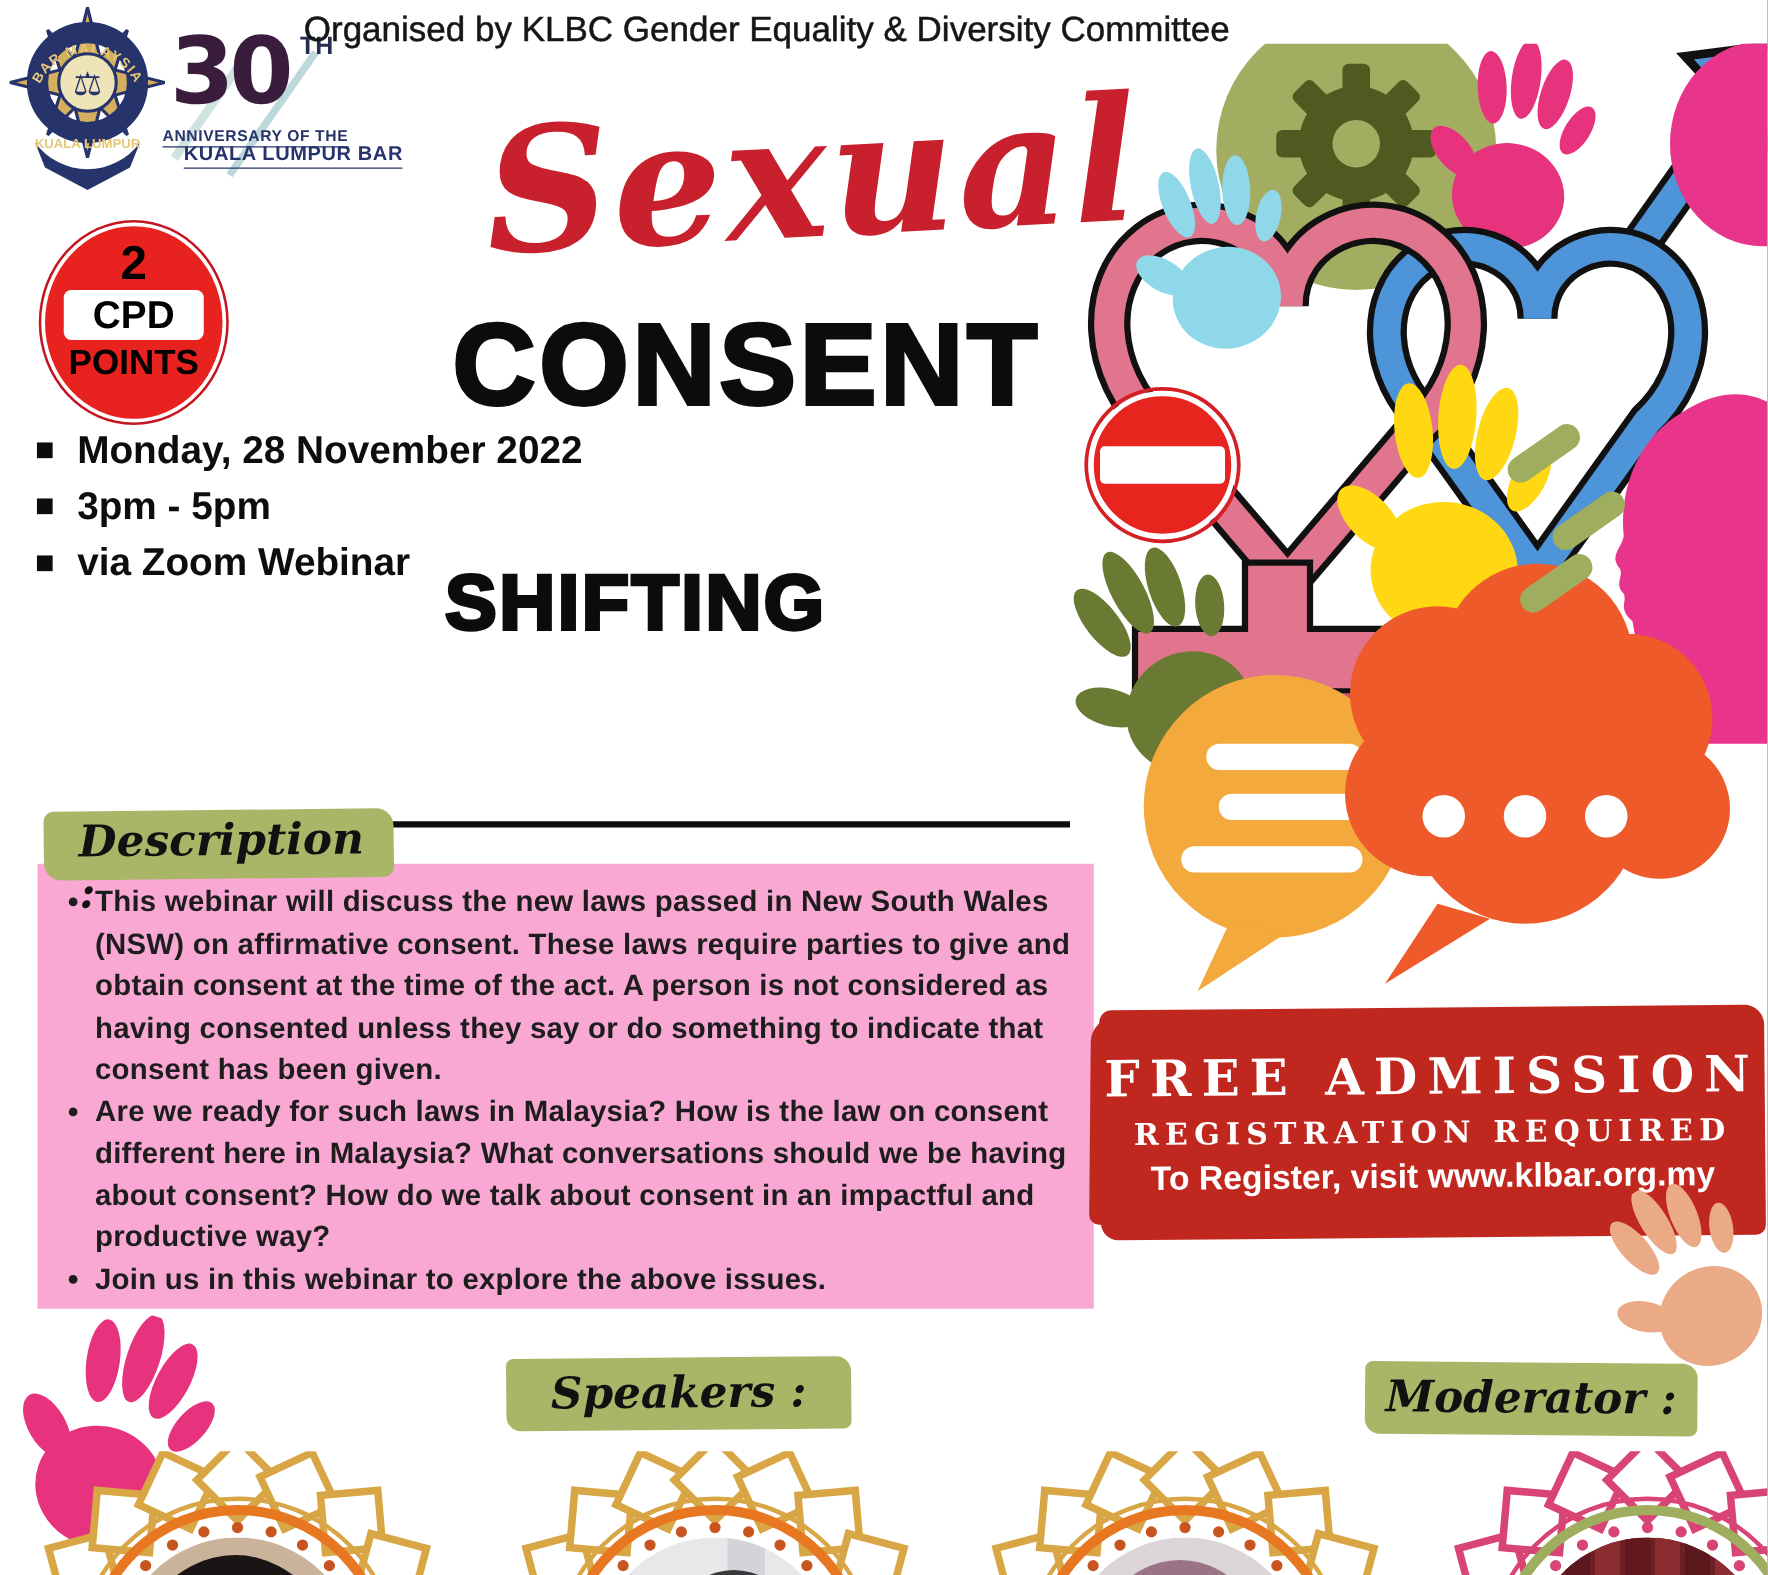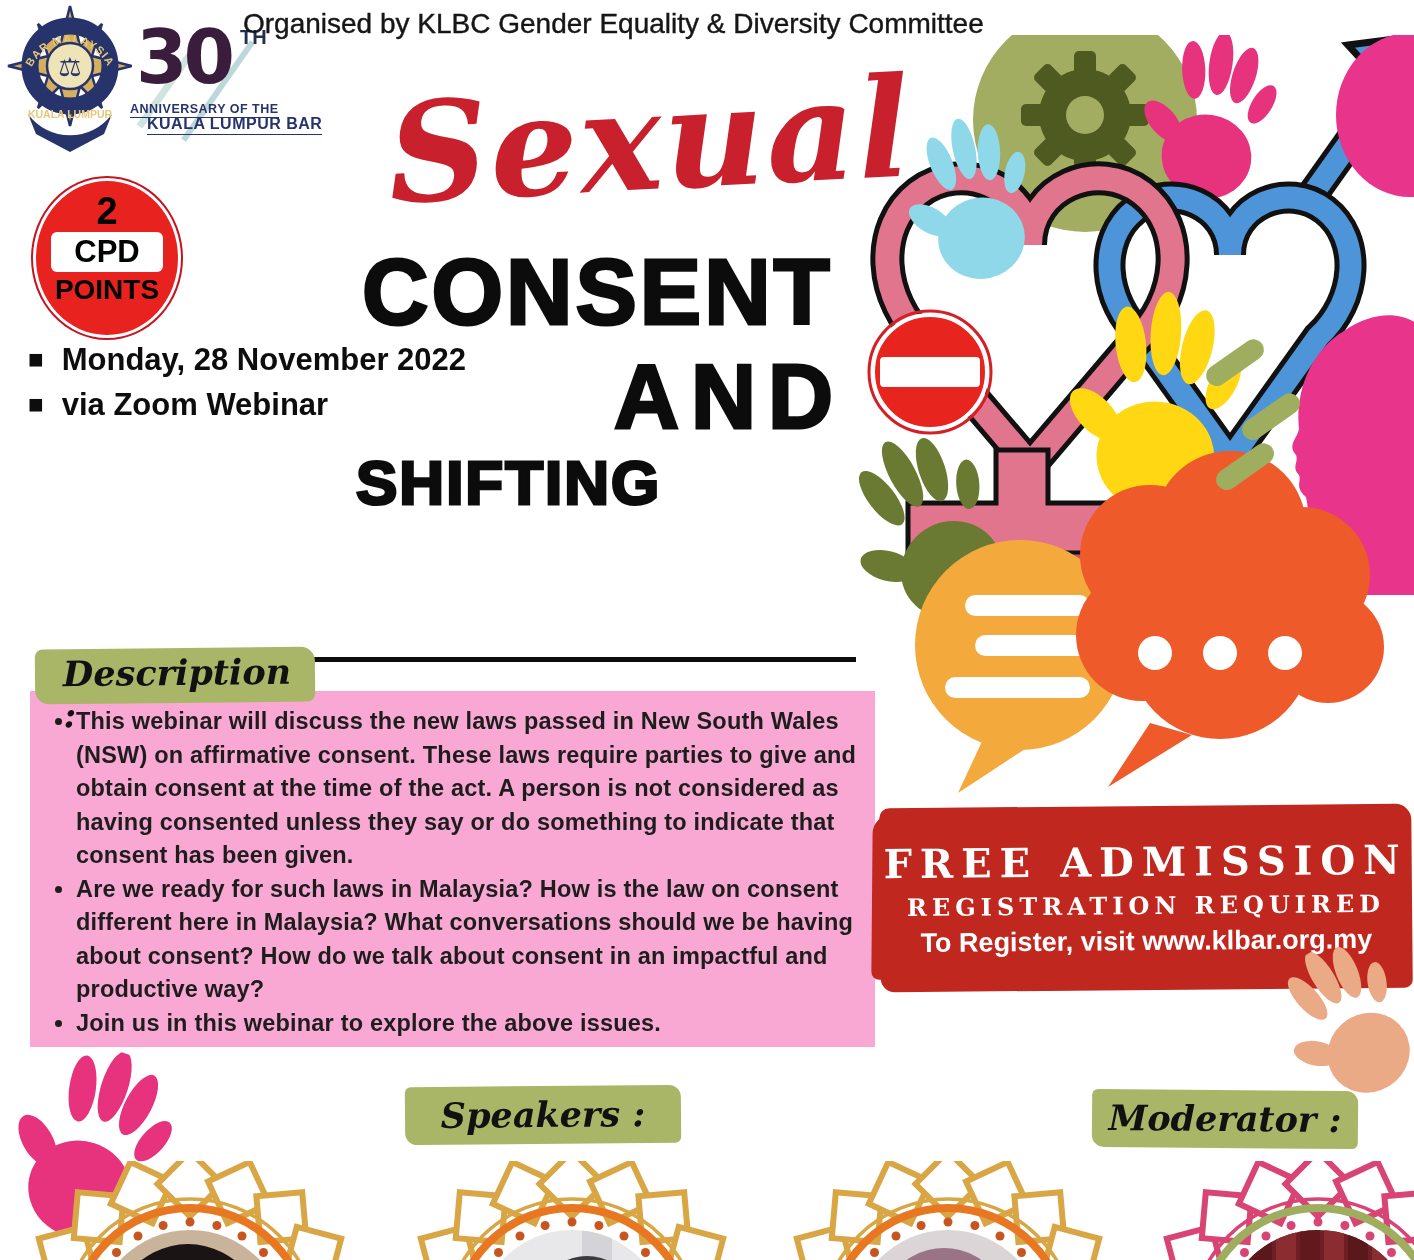--- a/index.html
+++ b/index.html
@@ -108,26 +108,26 @@
   <div class="abs organiser">Organised by KLBC Gender Equality &amp; Diversity Committee</div>
 
   <div class="abs cpd">
     <div class="v">2</div>
     <div class="u1">CPD</div>
     <div class="u2">POINTS</div>
   </div>
 
   <ul class="abs details">
     <li>Monday, 28 November 2022</li>
+    <li>3pm - 5pm</li>
     <li>via Zoom Webinar</li>
   </ul>
 
   <div class="abs t-script">Sexual</div>
   <div class="abs t-heavy t1">CONSENT</div>
-  <div class="abs t-heavy t2">AND</div>
   <div class="abs t-heavy t3">SHIFTING</div>
   <div class="abs t-line"></div>
 
   <svg class="abs" style="left:810px;top:35px" width="604" height="770" viewBox="-40 0 604 770">
     <defs>
       <g id="hp">
         <ellipse cx="50" cy="86" rx="31" ry="29"></ellipse>
         <ellipse cx="17" cy="66" rx="9" ry="17" transform="rotate(-48 17 66)"></ellipse>
         <ellipse cx="33" cy="28" rx="8" ry="20" transform="rotate(-10 33 28)"></ellipse>
         <ellipse cx="51" cy="21" rx="8" ry="22"></ellipse>

